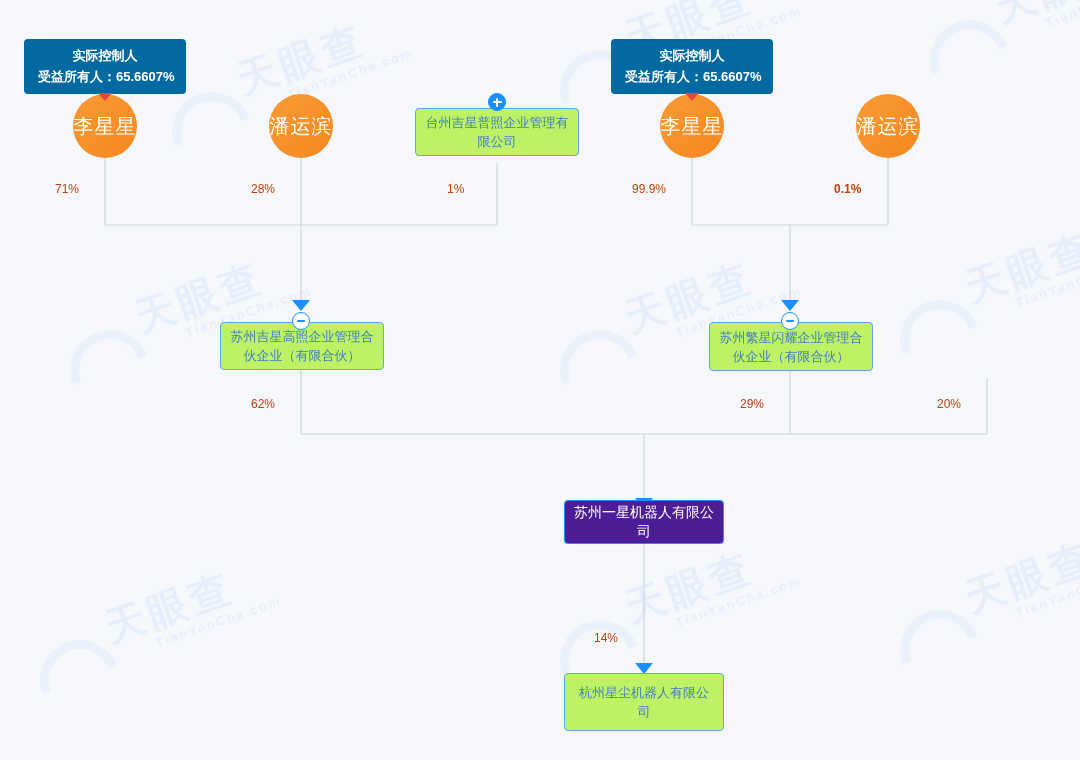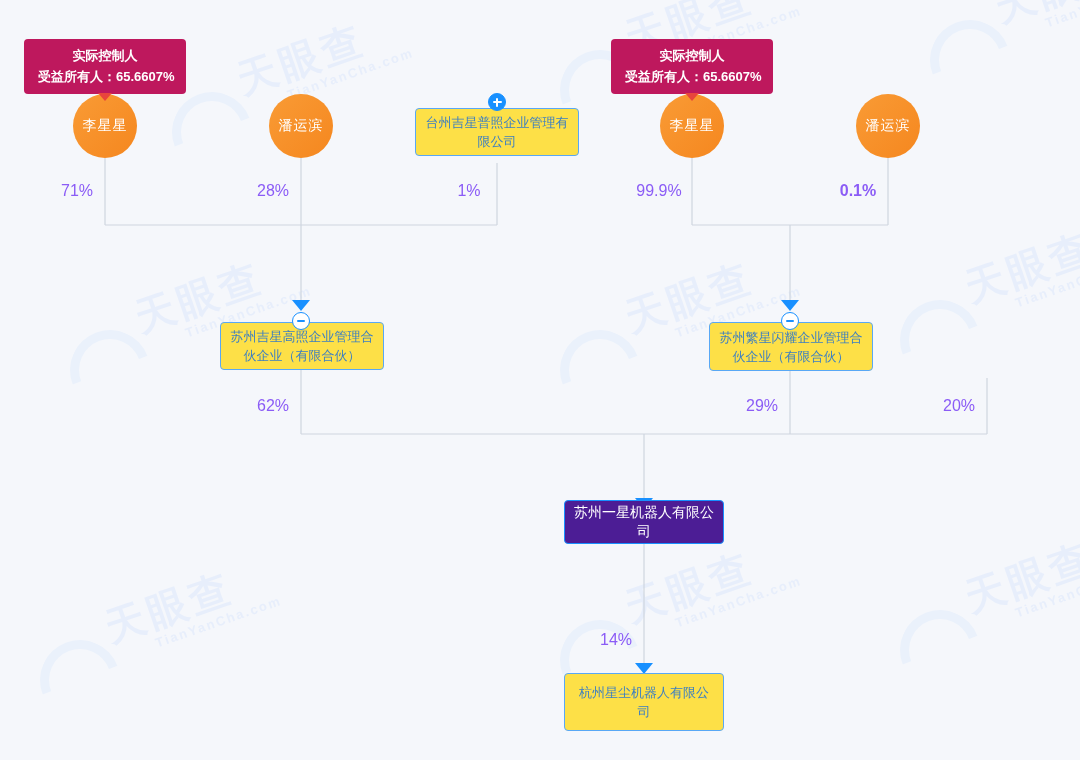--- a/index.html
+++ b/index.html
@@ -77,30 +77,30 @@
     z-index: 3;
     box-sizing: border-box;
   }
   .person-node {
     width: 64px;
     height: 64px;
     border-radius: 50%;
     background: #f7921e;
     background: linear-gradient(135deg, #f99b35 0%, #f5871f 100%);
     color: #ffffff;
-    font-size: 14px;
+    font-size: 20px;
     display: flex;
     align-items: center;
     justify-content: center;
     letter-spacing: 1px;
     cursor: pointer;
   }
   .company-box {
     box-sizing: border-box;
-    background: #fde047;
+    background: #bef264;
     border: 1px solid #59a8f5;
     border-radius: 4px;
     color: #3d7fc1;
     font-size: 13px;
     line-height: 19px;
     display: flex;
     align-items: center;
     justify-content: center;
     text-align: center;
     padding: 4px 8px;
@@ -110,21 +110,21 @@
     background: #4c1d95;
     border-color: #1890ff;
     color: #ffffff;
     font-size: 14px;
   }
 
   
   .badge {
     position: absolute;
     z-index: 4;
-    background: #be185d;
+    background: #0369a1;
     border-radius: 4px;
     color: #ffffff;
     font-size: 13px;
     font-weight: bold;
     line-height: 21px;
     text-align: center;
     padding: 6px 14px 7px;
     box-sizing: border-box;
     white-space: nowrap;
     cursor: pointer;
@@ -177,24 +177,24 @@
     width: 8px;
     height: 2px;
     background: #1890ff;
     border-radius: 1px;
   }
 
   
   .pct {
     position: absolute;
     z-index: 3;
-    color: #8b5cf6;
-    font-size: 16px;
+    color: #c2410c;
+    font-size: 12px;
     white-space: nowrap;
-    text-align: center;
+    text-align: left;
     cursor: default;
   }
 </style>
 </head>
 <body>
 
 <div id="stage">
 
   <div id="watermark-layer">
     <div class="wm-mark" style="left:172px; top:92px;"></div>

